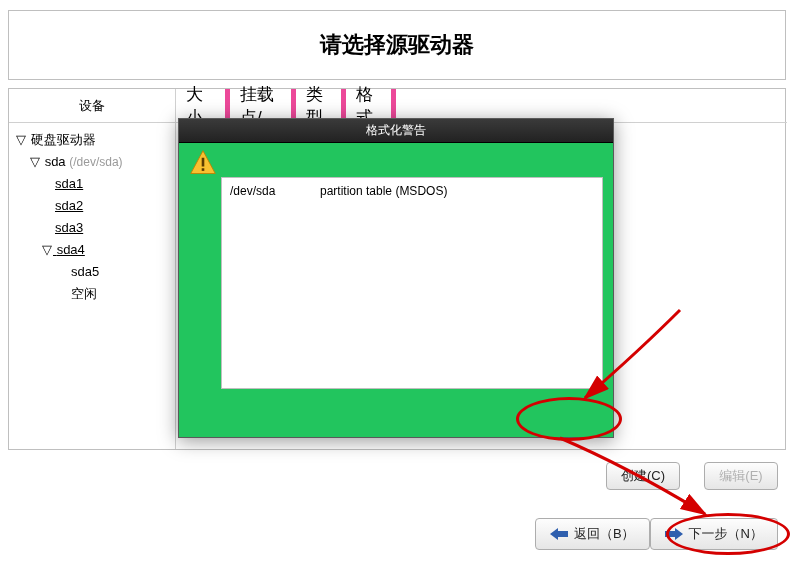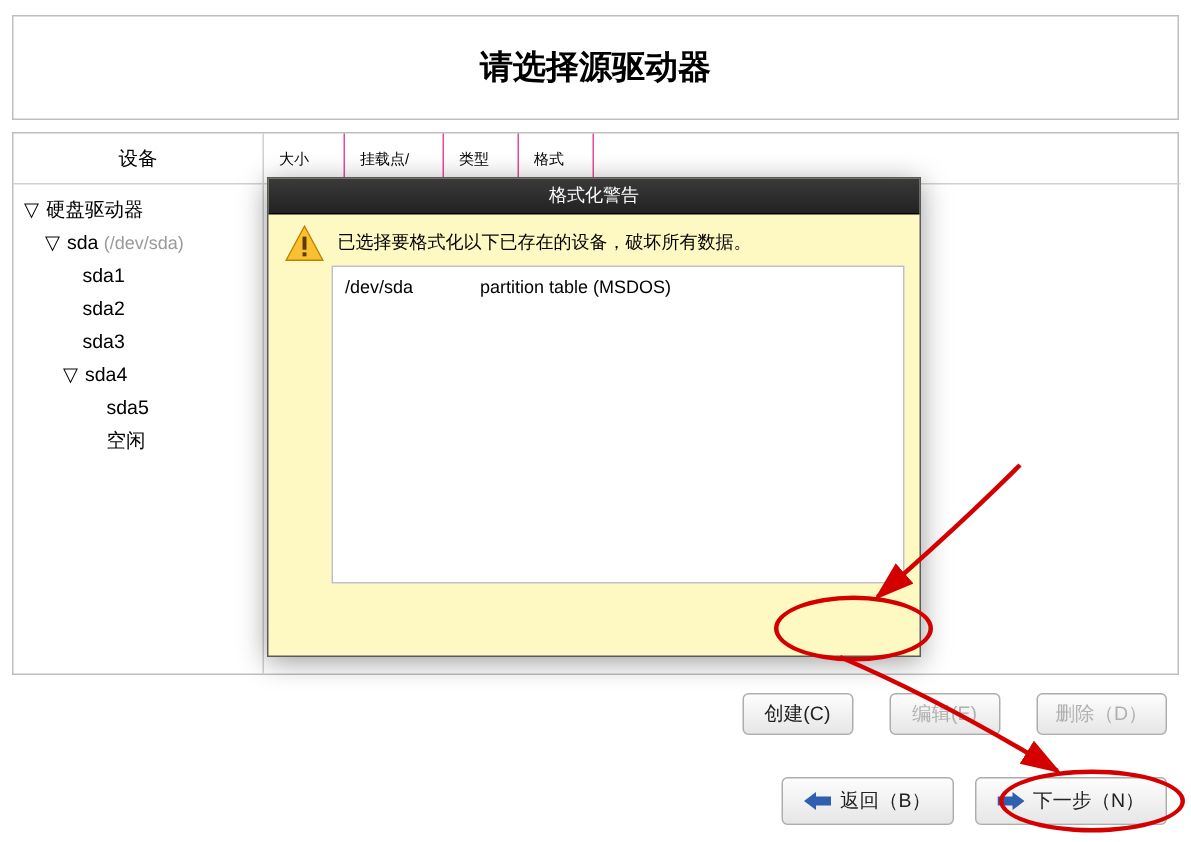--- a/index.html
+++ b/index.html
@@ -7,39 +7,39 @@
   .outer { position: absolute; left: 0; top: 0; width: 794px; height: 395px; border-radius: 27px; }
   .title-panel { position: absolute; left: 8px; top: 10px; width: 778px; height: 70px; border: 1px solid #bfbfbf; background: #fff; display: flex; align-items: center; justify-content: center; }
   .title-panel h1 { font-size: 22px; font-weight: bold; }
   .main-panel { position: absolute; left: 8px; top: 88px; width: 778px; height: 362px; border: 1px solid #bfbfbf; background: #fff; }
   .left-col { position: absolute; left: 0; top: 0; width: 166px; height: 100%; }
   .left-header { height: 34px; display:flex; align-items:center; justify-content:center; font-size: 13px; border-bottom: 1px solid #d0d0d0; }
   .tree { padding: 6px 6px; line-height: 22px; }
   .tree .row { white-space: nowrap; }
   .tw { display:inline-block; width:12px; text-align:center; }
   .indent1 { padding-left: 14px; }
-  .indent2 { padding-left: 40px; }
+  .indent2 { padding-left: 40px; text-decoration: underline; }
   .muted { color: #9a9a9a; font-size: 12px; text-align: center; }
   .right-col { position:absolute; left: 166px; top:0; width: 612px; height:100%; border-left:1px solid #d0d0d0; }
   .col-headers { height:34px; display:flex; align-items:center; border-bottom:1px solid #d0d0d0; }
-  .col-headers .col { padding: 0 10px; border-right:1px solid #ec4899; height:100%; display:flex; align-items:center; font-size:10px; }
-  .overlay { position: absolute; left: 178px; top: 118px; width: 436px; height: 320px; background: #fef9c3; border: 1px solid #5a5a5a; box-shadow: 0 3px 18px rgba(0,0,0,0.4); }
+  .col-headers .col { padding: 0 10px; border-right:5px solid #ec4899; height:100%; display:flex; align-items:center; font-size:17px; }
+  .overlay { position: absolute; left: 178px; top: 118px; width: 436px; height: 320px; background: #22c55e; border: 1px solid #5a5a5a; box-shadow: 0 3px 18px rgba(0,0,0,0.4); }
   .dlg-title { height: 24px; background: linear-gradient(#3a3a3a,#222); color:#fff; font-size:12px; display:flex; align-items:center; justify-content:center; border-bottom:1px solid #000; }
   .dlg-body { position:absolute; left:0; top:24px; right:0; bottom:42px; padding: 6px 10px 10px 10px; }
   .warn-row { display:flex; align-items:flex-start; gap:8px; }
   .warn-icon { width:28px; height:28px; flex:0 0 28px; }
   .warn-msg { font-size: 12px; padding-top:4px; }
   .dev-box { position:absolute; left:42px; right:10px; top:34px; bottom:6px; border:1px solid #bfbfbf; background:#fff; padding:6px 8px; font-size:12px; }
   .dev-row { display:flex; }
   .dev-row .c1{ width:90px; }
   .dlg-buttons { position:absolute; left:0; right:0; bottom:0; height:42px; display:flex; justify-content:flex-end; align-items:center; gap:8px; padding-right:10px; }
   .btn { border:1px solid #adadad; background:linear-gradient(#fdfdfd,#e6e6e6); border-radius:4px; padding:4px 12px; font-size:13px; color:#222; cursor:pointer; min-width:74px; text-align:center; }
   .btn.disabled { color:#b0b0b0; }
   .bottom-btn-row { position:absolute; left:8px; top:458px; width:778px; height:36px; display:flex; justify-content:flex-end; align-items:center; gap:24px; padding-right:8px; }
-  .nav-btn-row { position:absolute; left:8px; top:516px; width:778px; height:36px; display:flex; justify-content:flex-end; align-items:center; gap:14px; padding-right:8px; }
+  .nav-btn-row { position:absolute; left:8px; top:516px; width:778px; height:36px; display:flex; justify-content:flex-end; align-items:center; padding-right:8px; }
   .btn.nav { padding:6px 14px; display:inline-flex; align-items:center; gap:6px; }
   .arrow { width:18px; height:12px; display:inline-block; }
   .annot { position:absolute; pointer-events:none; }
   .circle { border:3px solid #d40000; border-radius:50%/50%; }
   svg.arrline { position:absolute; overflow:visible; }
 </style>
 </head>
 <body>
 
 <div class="outer">
@@ -68,21 +68,20 @@
         <div class="col" style="width:66px">挂载点/</div>
         <div class="col" style="width:50px">类型</div>
         <div class="col" style="width:50px">格式</div>
       </div>
     </div>
   </div>
 
   <div class="bottom-btn-row">
     <button class="btn">创建(C)</button>
     <button class="btn disabled">编辑(E)</button>
-    <button class="btn disabled">删除（D）</button>
   </div>
 
   <div class="nav-btn-row">
     <button class="btn nav">
       <span class="arrow">
         <svg viewBox="0 0 18 12">
             <polygon points="0,6 8,0 8,3 18,3 18,9 8,9 8,12" fill="#2f5fae"></polygon>
           </svg>
       </span>
       <span>返回（B）</span>
@@ -101,21 +100,20 @@
     <div class="dlg-title">格式化警告</div>
     <div class="dlg-body">
       <div class="warn-row">
         <span class="warn-icon">
           <svg viewBox="0 0 32 32">
               <polygon points="16,2 30,28 2,28" fill="#f9c030" stroke="#c08000" stroke-width="1"></polygon>
               <rect x="14.5" y="10" width="3" height="10" fill="#5c3b00"></rect>
               <rect x="14.5" y="22" width="3" height="3" fill="#5c3b00"></rect>
             </svg>
         </span>
-        <div class="warn-msg">已选择要格式化以下已存在的设备，破坏所有数据。</div>
       </div>
       <div class="dev-box">
         <div class="dev-row">
           <span class="c1">/dev/sda</span>
           <span>partition table (MSDOS)</span>
         </div>
       </div>
     </div>
     <div class="dlg-buttons">
     </div>

